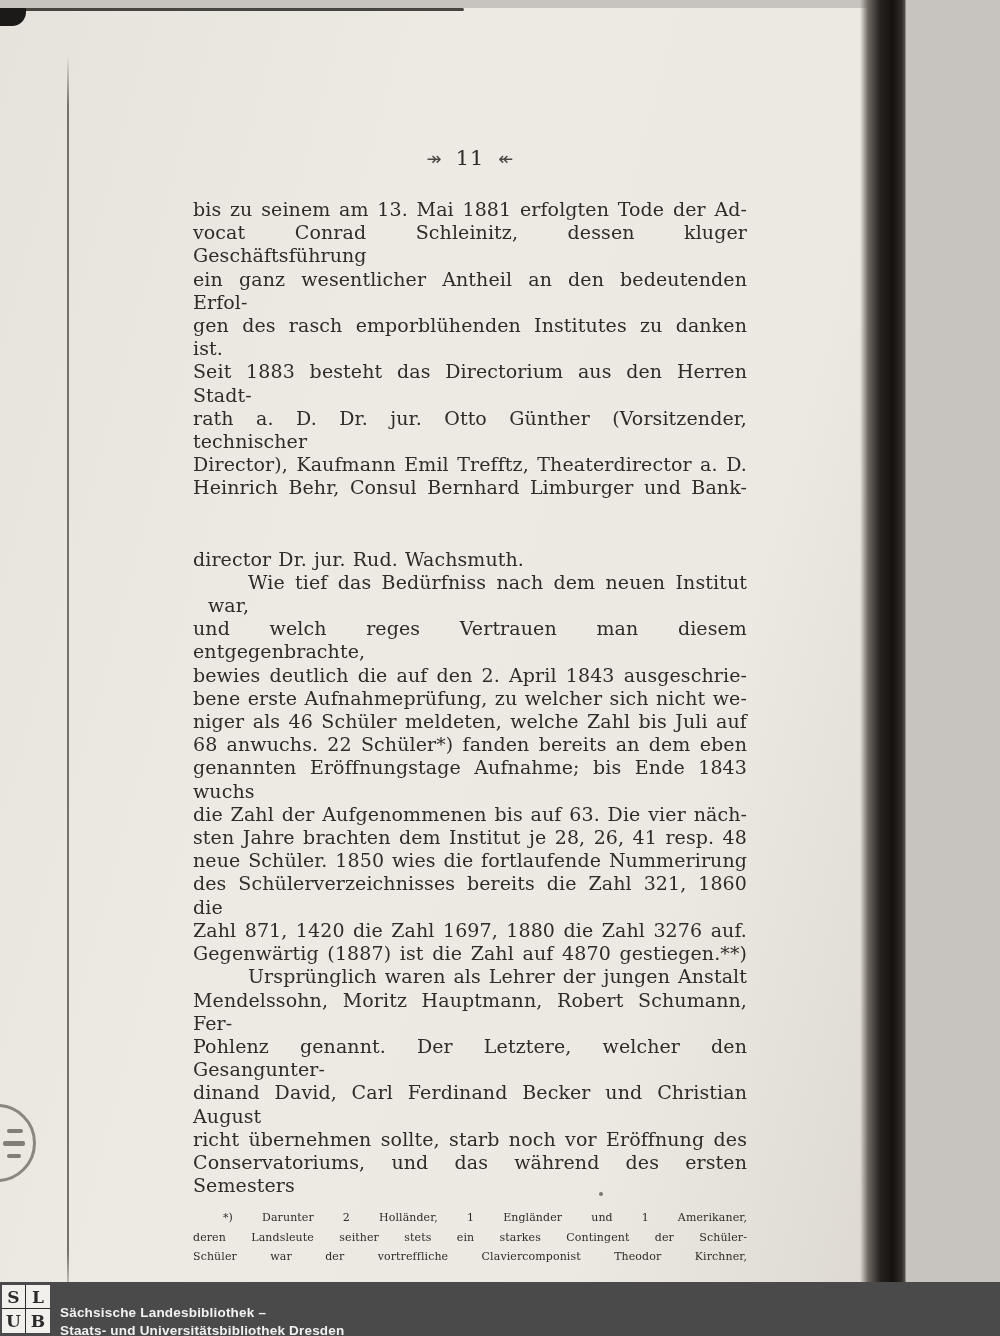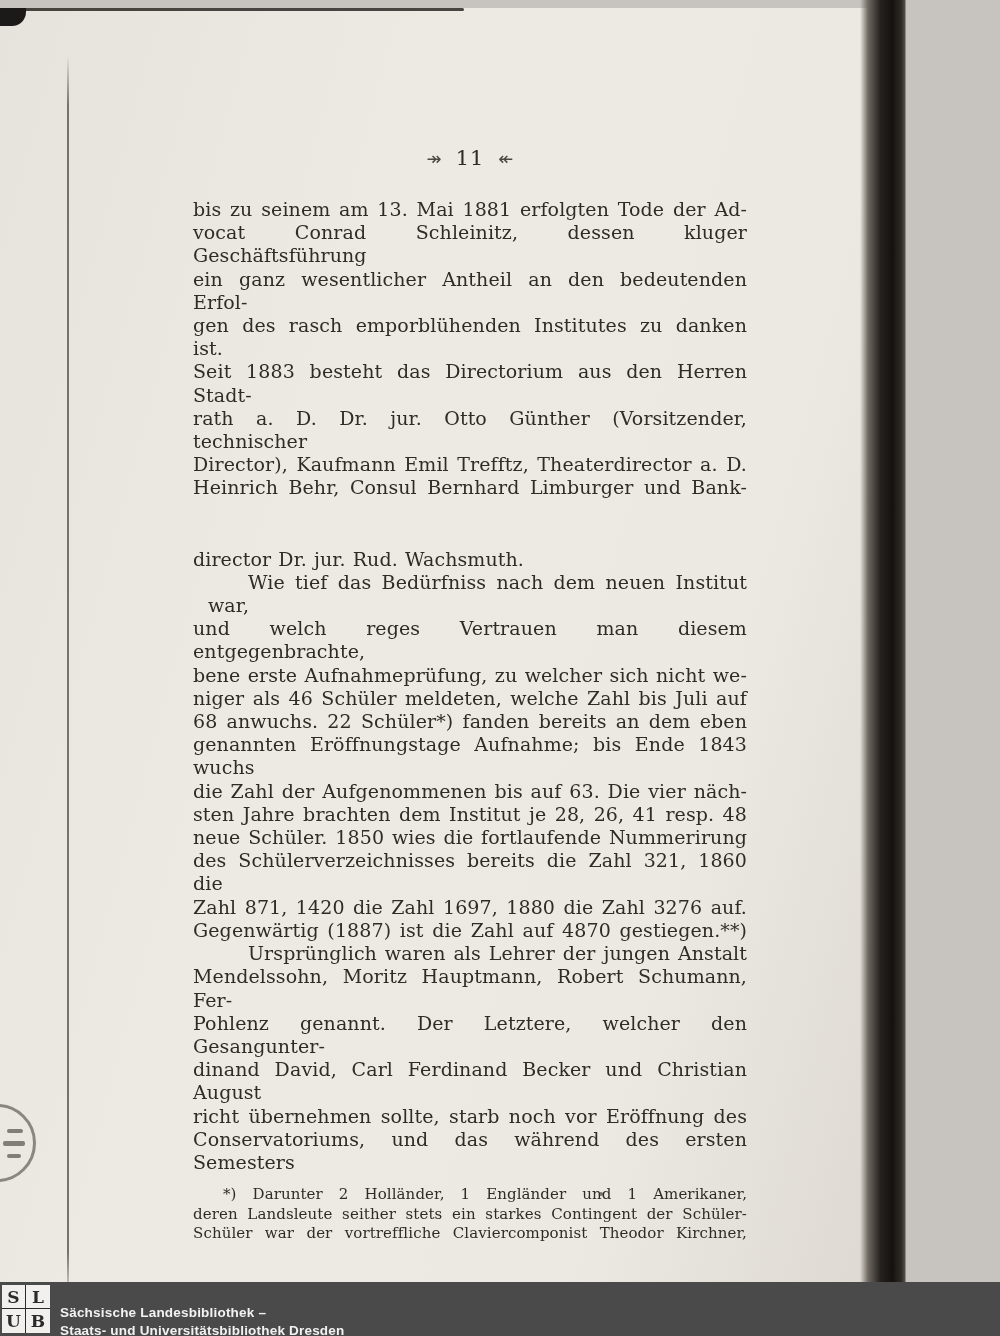--- a/index.html
+++ b/index.html
@@ -65,21 +65,21 @@
     position: absolute; left: 193px; top: 190px; width: 554px;
     color: var(--ink, #2f2c28);
     font-size: 19px; line-height: 23.2px;
     word-spacing: 1px; letter-spacing: 0.1px;
   }
   .line { text-align: justify; text-align-last: justify; }
   .line.last { text-align-last: left; margin-top: 48px; }
   .para.indent .line.first { text-indent: 40px; margin-left: 15px; }
 
   .footnotes { margin-top: 11px; }
-  .fnote { font-size: 15px; line-height: 19.4px; }
+  .fnote { font-size: 11px; line-height: 19.4px; }
   .fnote + .fnote { margin-top: 3px; }
   .fnote .line.first { text-indent: 30px; }
 
   
   .stamp {
     position: absolute; left: -42px; top: 1096px; width: 72px; height: 72px;
     border: 3px solid rgba(58,55,48,.55); border-radius: 50%;
   }
   .stamp-mark {
     position: absolute; background: rgba(58,55,48,.6); border-radius: 2px;
@@ -137,20 +137,21 @@
           <div class="line">gen des rasch emporblühenden Institutes zu danken ist.</div>
           <div class="line">Seit 1883 besteht das Directorium aus den Herren Stadt-</div>
           <div class="line">rath a. D. Dr. jur. Otto Günther (Vorsitzender, technischer</div>
           <div class="line">Director), Kaufmann Emil Trefftz, Theaterdirector a. D.</div>
           <div class="line">Heinrich Behr, Consul Bernhard Limburger und Bank-</div>
           <div class="line last">director Dr. jur. Rud. Wachsmuth.</div>
         </div>
       <div class="para indent">
           <div class="line first">Wie tief das Bedürfniss nach dem neuen Institut war,</div>
           <div class="line">und welch reges Vertrauen man diesem entgegenbrachte,</div>
+          <div class="line">bewies deutlich die auf den 2. April 1843 ausgeschrie-</div>
           <div class="line">bene erste Aufnahmeprüfung, zu welcher sich nicht we-</div>
           <div class="line">niger als 46 Schüler meldeten, welche Zahl bis Juli auf</div>
           <div class="line">68 anwuchs.  22 Schüler*) fanden bereits an dem eben</div>
           <div class="line">genannten Eröffnungstage Aufnahme; bis Ende 1843 wuchs</div>
           <div class="line">die Zahl der Aufgenommenen bis auf 63.  Die vier näch-</div>
           <div class="line">sten Jahre brachten dem Institut je 28, 26, 41 resp. 48</div>
           <div class="line">neue Schüler.  1850 wies die fortlaufende Nummerirung</div>
           <div class="line">des Schülerverzeichnisses bereits die Zahl 321, 1860 die</div>
           <div class="line">Zahl 871, 1420 die Zahl 1697, 1880 die Zahl 3276 auf.</div>
           <div class="line">Gegenwärtig (1887) ist die Zahl auf 4870 gestiegen.**)</div>

